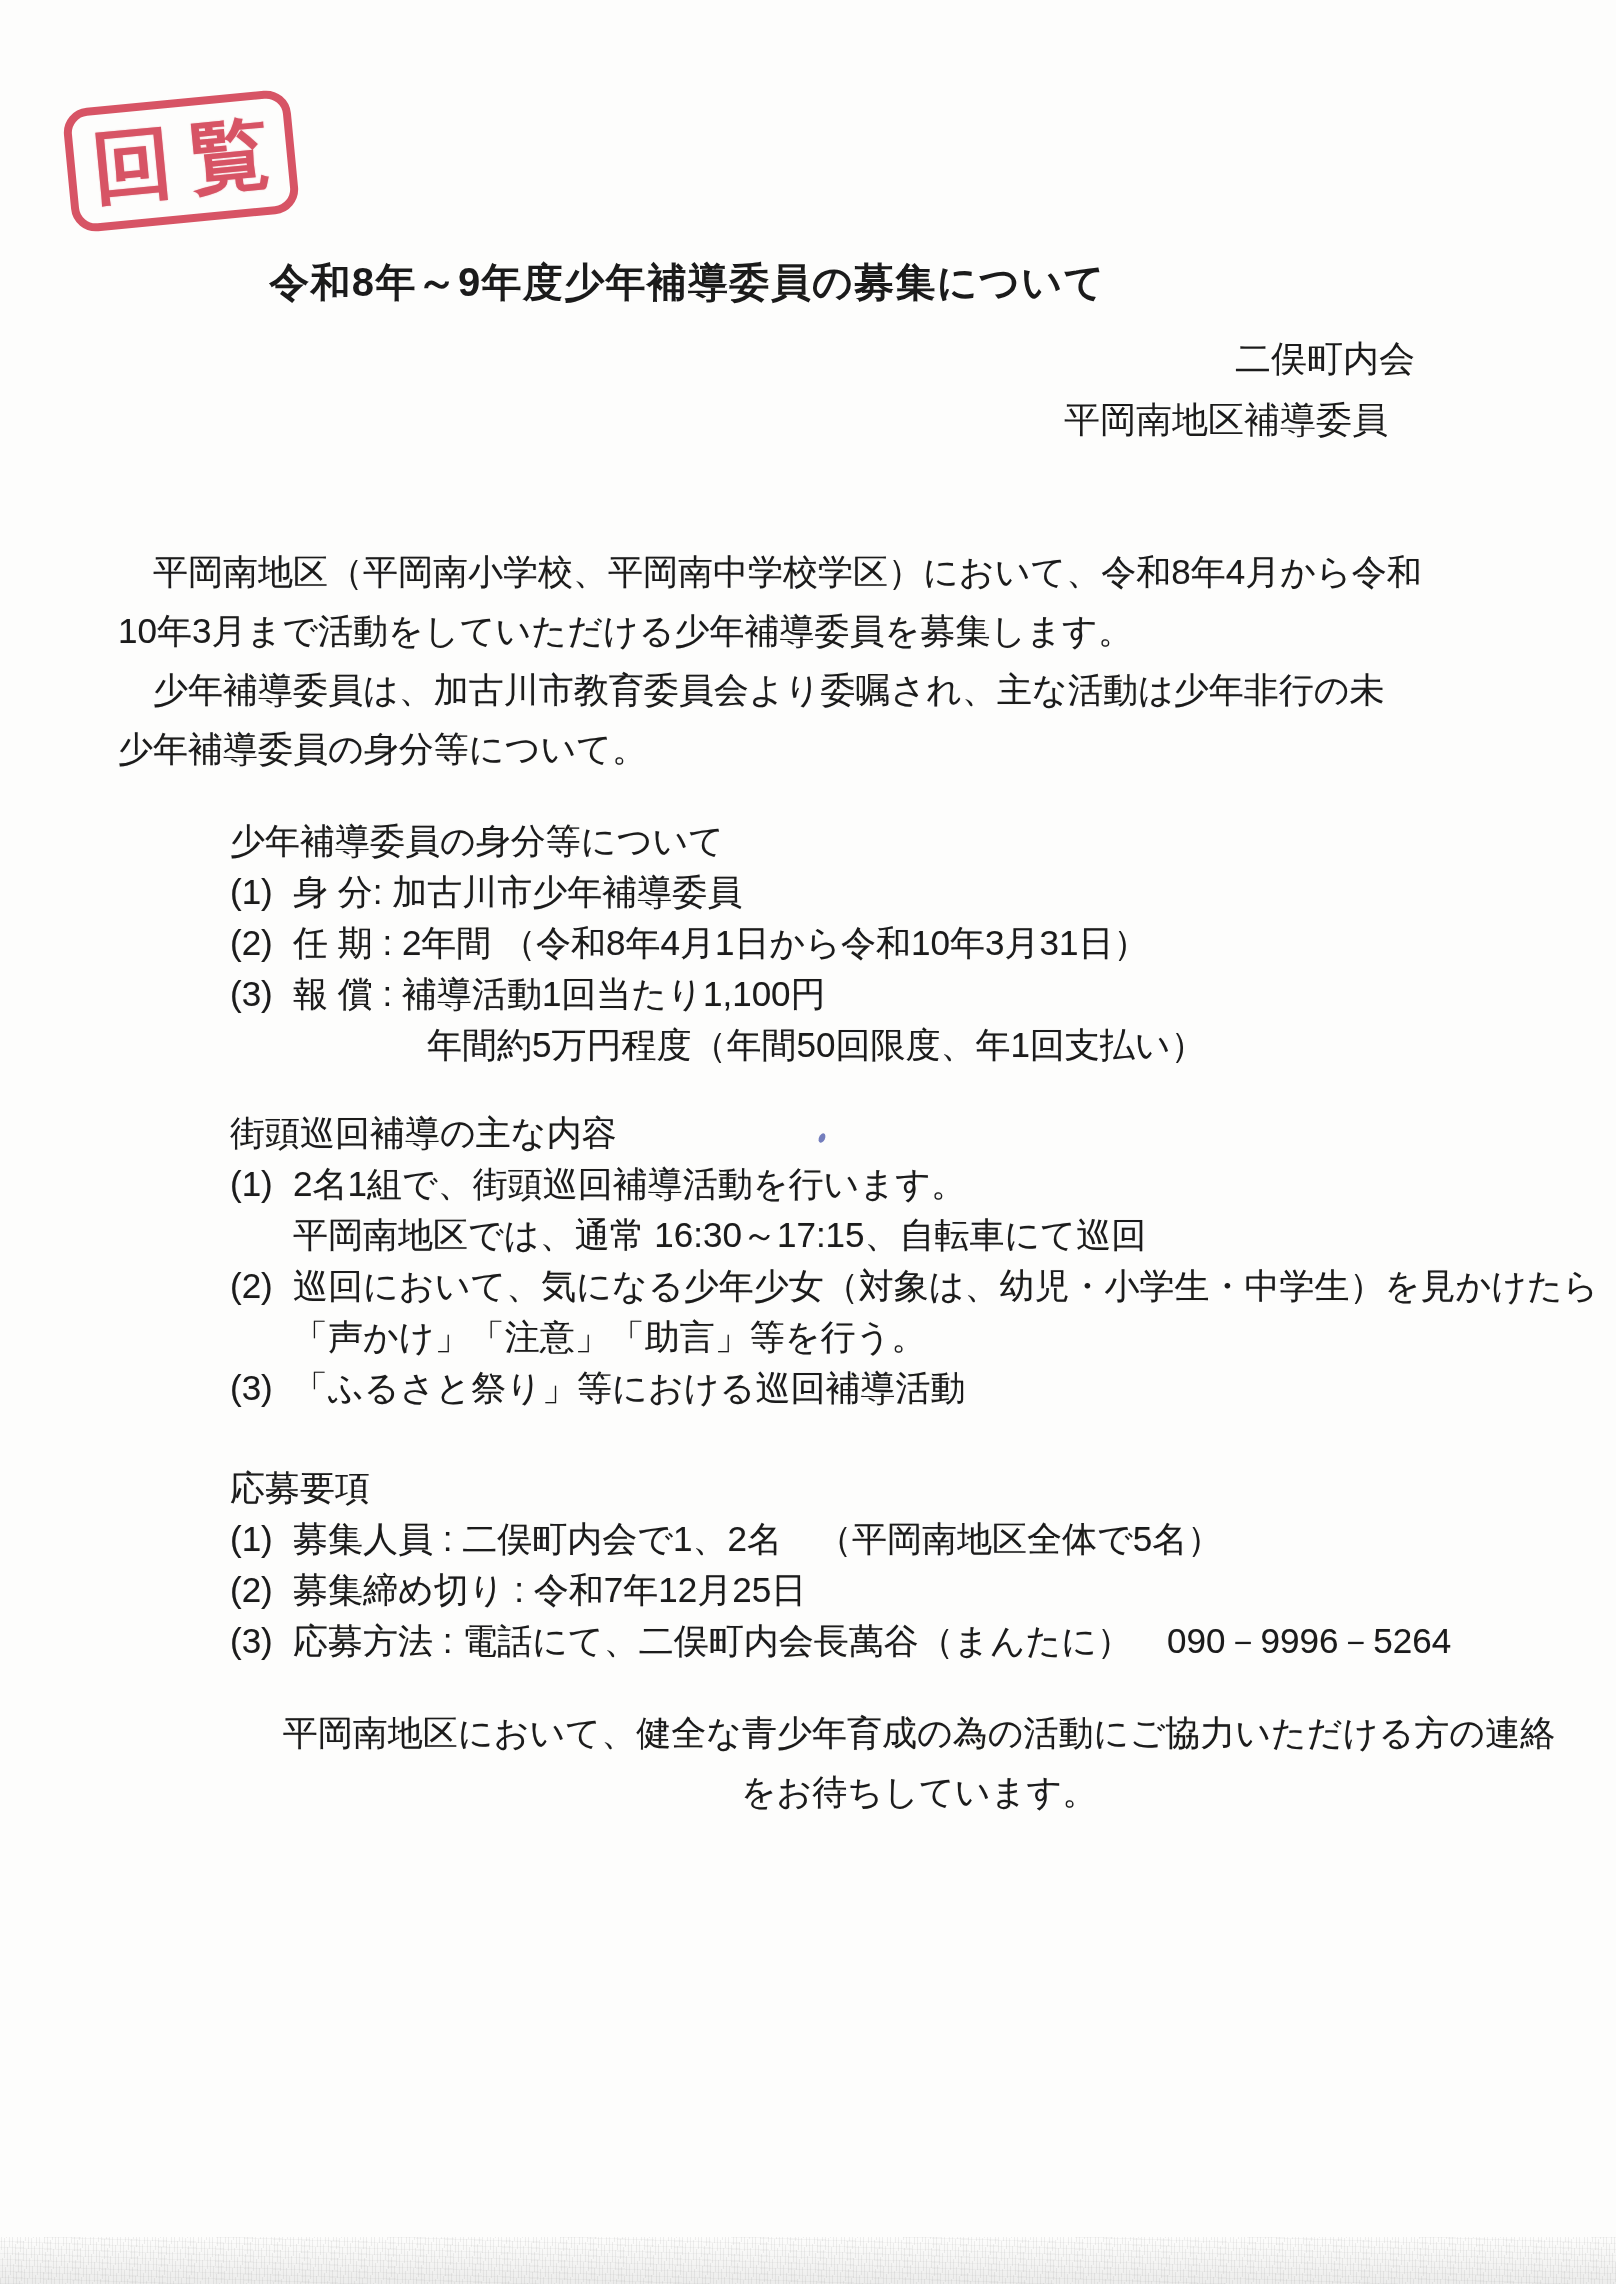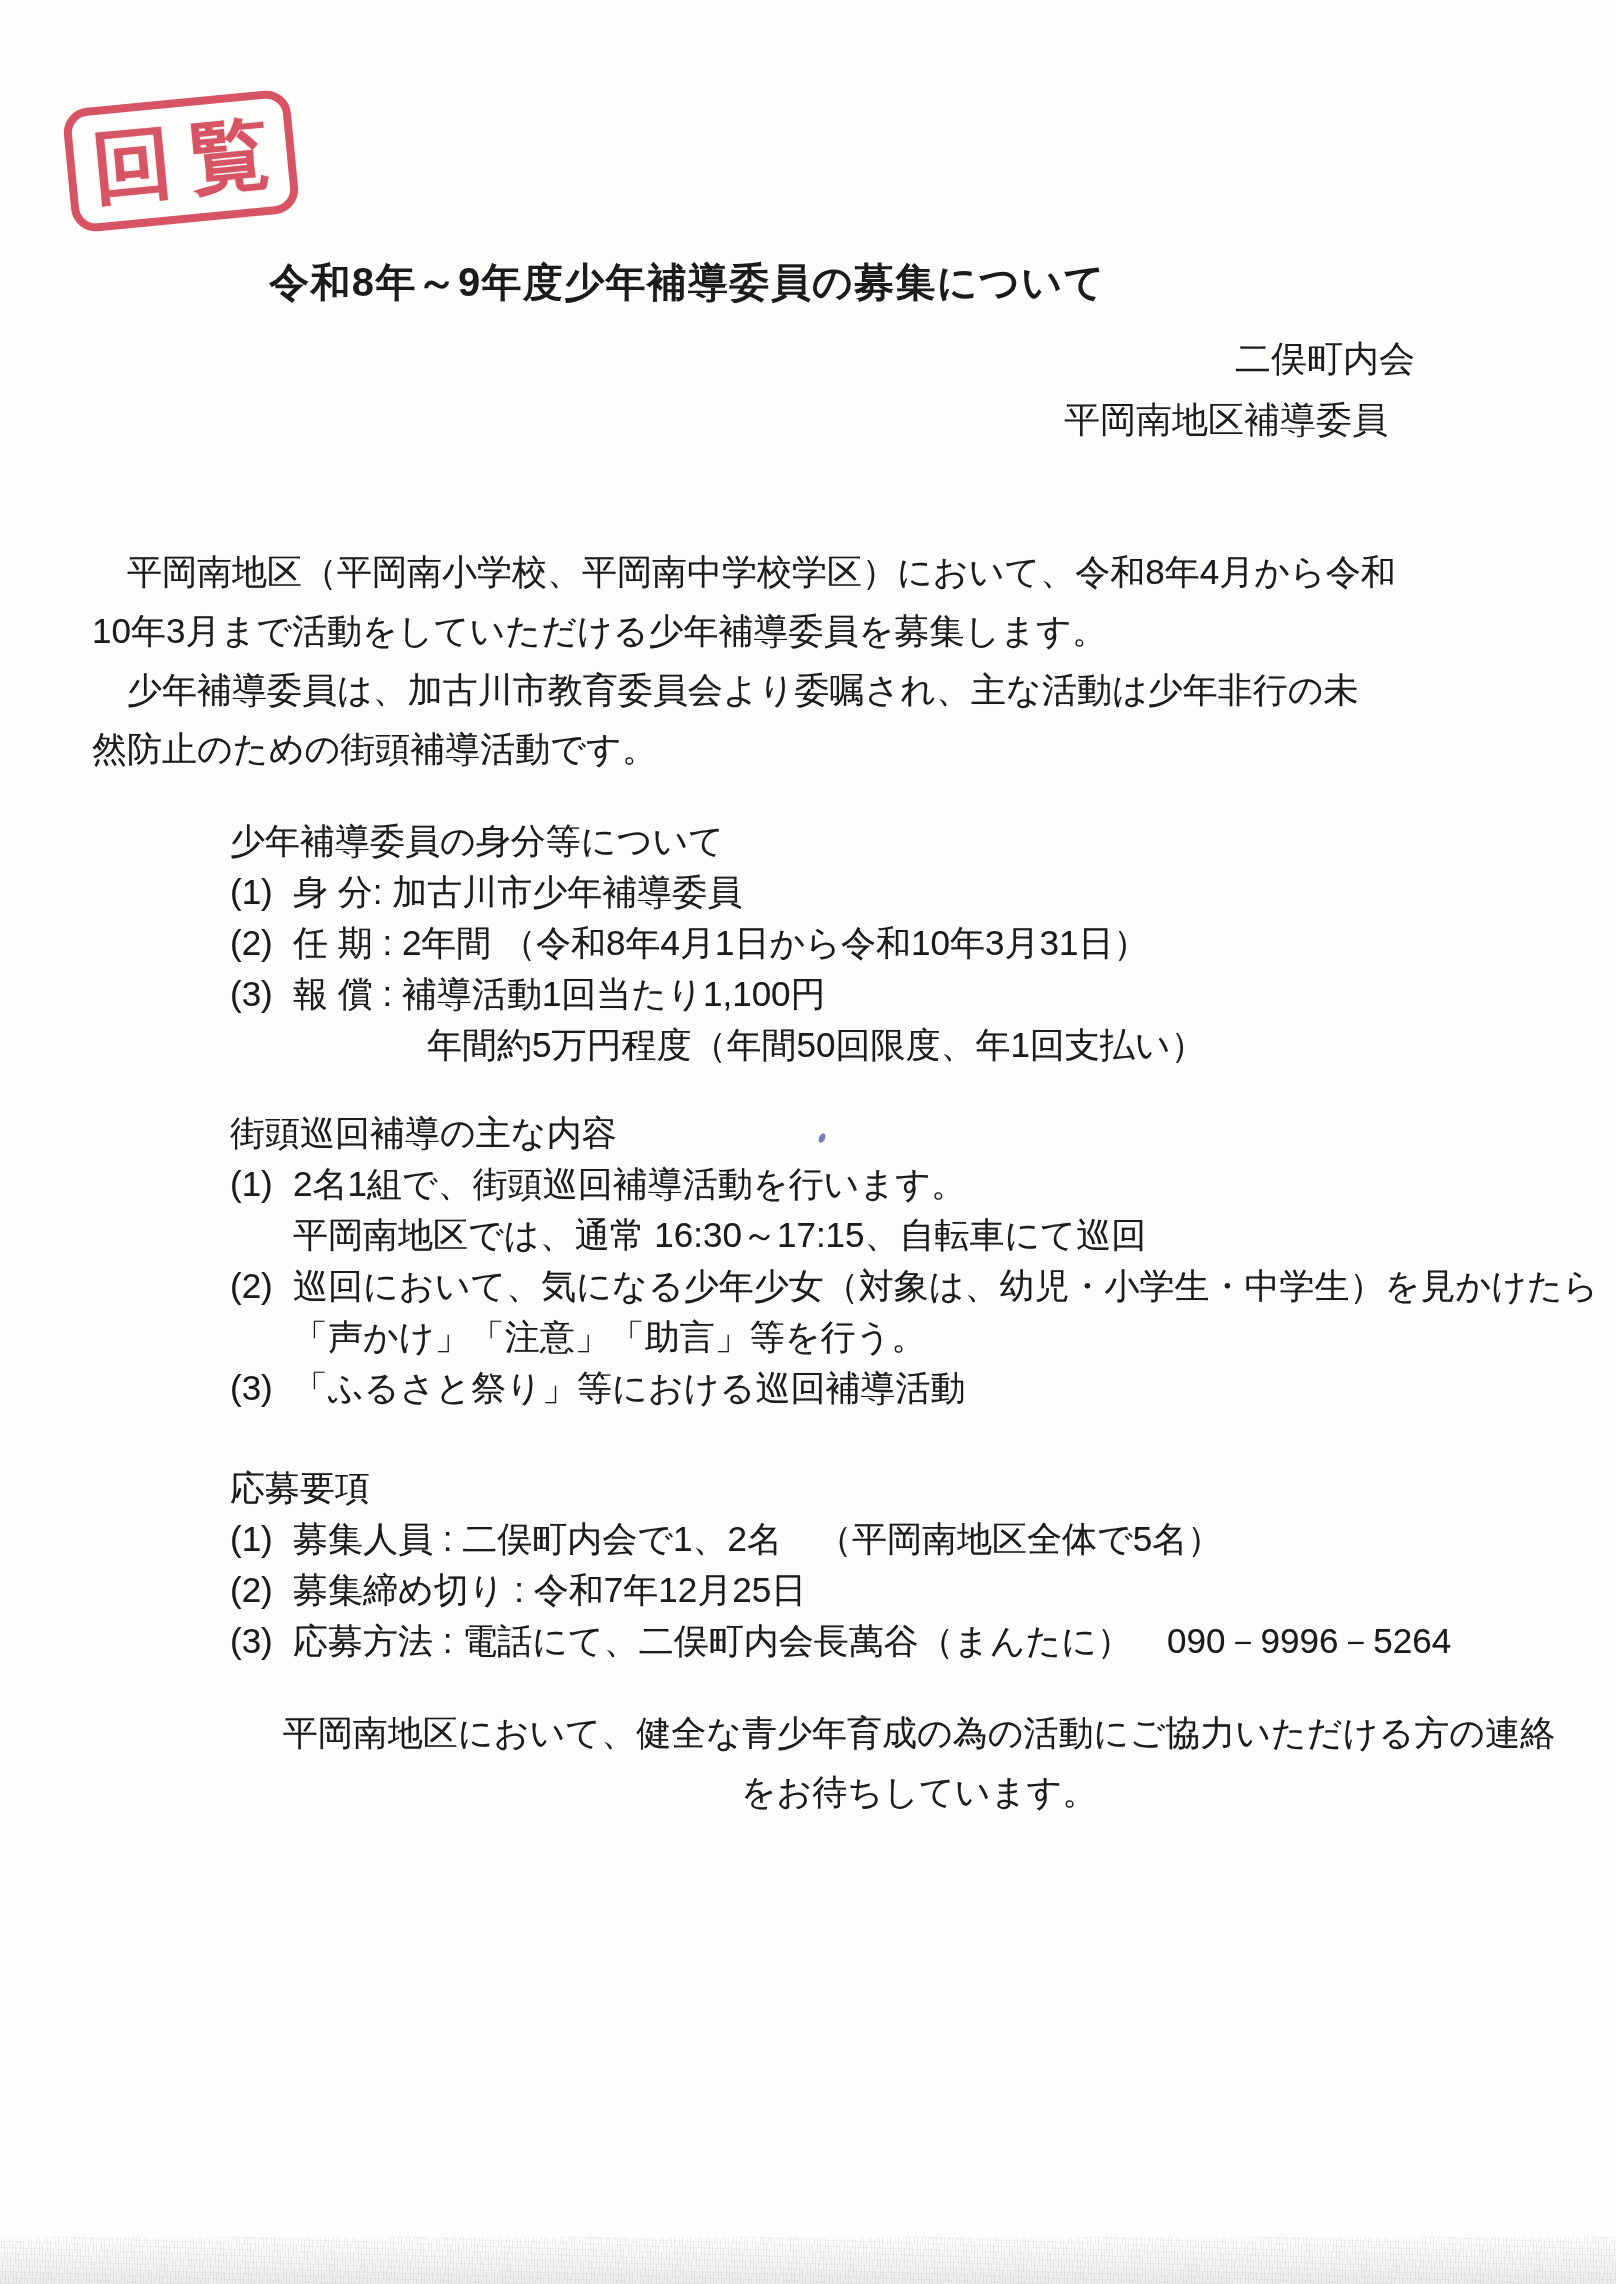--- a/index.html
+++ b/index.html
@@ -66,21 +66,21 @@
   .byline p.shift-left { padding-right: 27px; }
   
   .doc {
     position: absolute;
     left: 0;
     top: 542px;
     width: 1616px;
     font-size: 35px;
     text-shadow: 0 0 0.7px rgba(0,0,0,0.30);
   }
-  .intro { margin-left: 92px; }
+  .intro { margin-left: 118px; }
   .intro p {
     margin: 0;
     line-height: 59px;
     white-space: pre;
   }
   .section { margin-left: 230px; margin-top: 37px; }
   .section.sec3 { margin-top: 49px; }
   .heading { line-height: 51px; white-space: pre; }
   .line {
     display: flex;
@@ -136,21 +136,21 @@
     <p>二俣町内会</p>
     <p class="shift-left">平岡南地区補導委員</p>
   </div>
 
   <div class="doc">
 
     <div class="intro">
       <p>　平岡南地区（平岡南小学校、平岡南中学校学区）において、令和8年4月から令和</p>
       <p>10年3月まで活動をしていただける少年補導委員を募集します。</p>
       <p>　少年補導委員は、加古川市教育委員会より委嘱され、主な活動は少年非行の未</p>
-      <p>然防止のための街頭補導活動です。</p>
+      <p>少年補導委員の身分等について。</p>
     </div>
 
     <div class="section sec1">
       <div class="heading">少年補導委員の身分等について</div>
       <div class="line">
         <span class="num">(1)</span>
         <span class="txt">身 分: 加古川市少年補導委員</span>
       </div>
       <div class="line">
         <span class="num">(2)</span>

